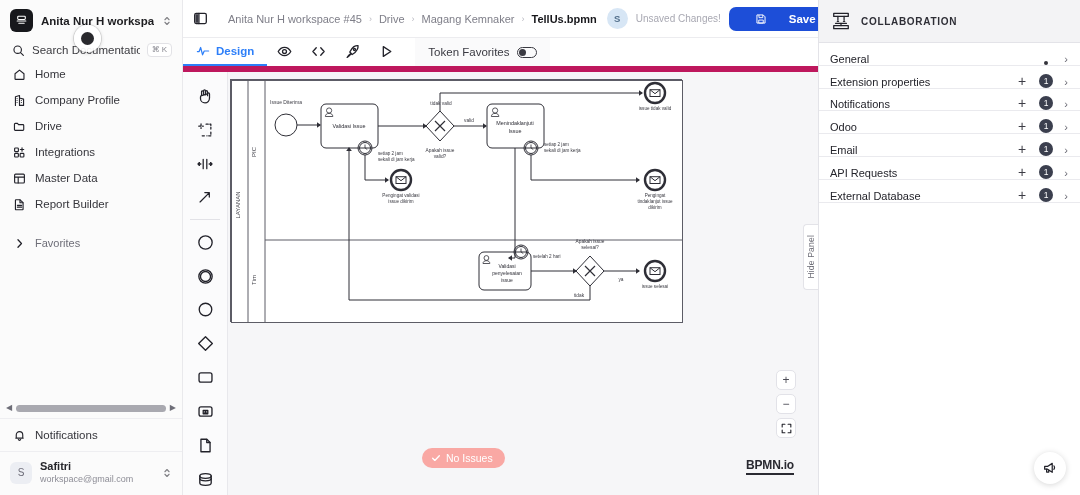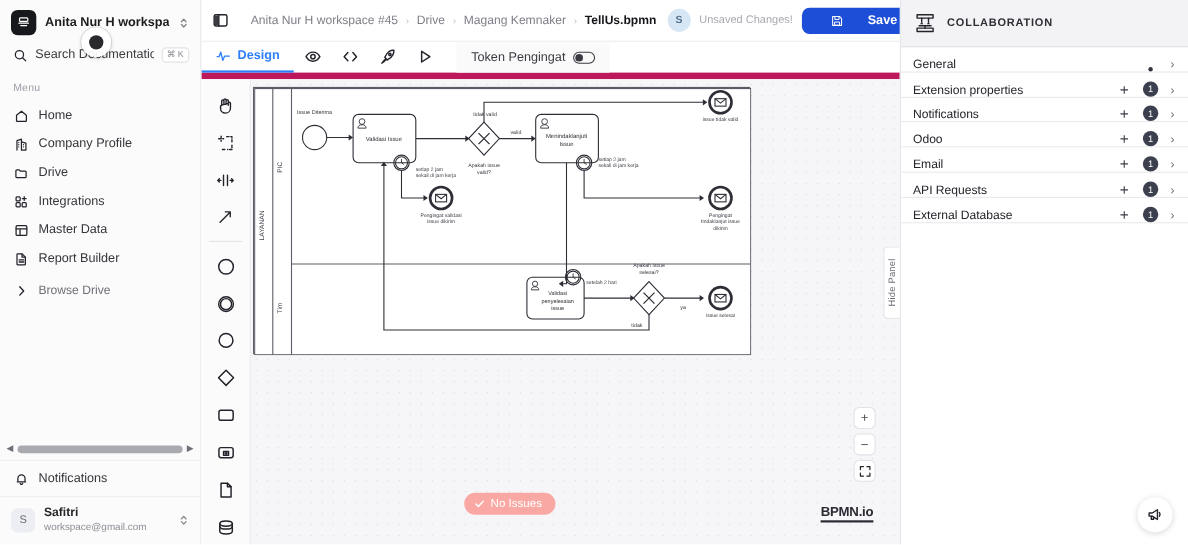--- a/index.html
+++ b/index.html
@@ -245,21 +245,20 @@
       <span class="search-label">Search Documentation...</span>
       <span class="kbd">
         <span>⌘</span>
           <span>K</span>
       </span>
       <div class="cursor-dot">
           <i></i>
         </div>
     </div>
 
-    <div class="menu-cap">Menu</div>
 
     <div class="nav-item">
       <span class="nav-ico">
           <svg width="13" height="13" viewBox="0 0 16 16">
             <path d="M2.5 7L8 2.6 13.5 7v6.2a.8.8 0 01-.8.8H3.3a.8.8 0 01-.8-.8z" class="bi" stroke="#4a4a52"></path>
           </svg>
         </span>
       <span>Home</span>
     </div>
     <div class="nav-item">
@@ -302,27 +301,27 @@
     <div class="nav-item">
       <span class="nav-ico">
           <svg width="13" height="13" viewBox="0 0 16 16">
             <path d="M3.6 2.2h5.1l3.7 3.6v8a.6.6 0 01-.6.6H3.6a.6.6 0 01-.6-.6V2.8a.6.6 0 01.6-.6z" class="bi" stroke="#4a4a52"></path>
             <path d="M8.6 2.3v3.5h3.6M5.4 9h5.2M5.4 11.3h5.2" class="bi" stroke="#4a4a52" stroke-width="1.2"></path>
           </svg>
         </span>
       <span>Report Builder</span>
     </div>
 
-    <div class="grp-item">
+    <div class="grp-item" style="margin-top:10px">
       <span class="nav-ico">
           <svg width="9" height="11" viewBox="0 0 10 12">
             <path d="M3.3 1.8L7.2 6l-3.9 4.2" class="bi" stroke="#6e6e78" stroke-width="1.25"></path>
           </svg>
         </span>
-      <span>Browse Drive</span>
+      <span>Favorites</span>
     </div>
 
     <div class="sb-spacer"></div>
 
     <div class="hscroll">
       <span class="ar">◀</span>
       <span class="bar"></span>
       <span class="ar">▶</span>
     </div>
 
@@ -412,21 +411,21 @@
             <path d="M6.2 10.2C4 12 2.3 14.3 2.3 14.3s2.4-1.6 4.2-3.8M9.5 2.8c2.5-1.3 4.4-1 4.4-1s.3 1.9-1 4.4c-1.2 2.4-3.3 4-5.2 5L5.1 8.6c1-1.9 2.2-4.2 4.4-5.8z" class="bi" stroke="#33333b" stroke-width="1.2"></path>
             <circle cx="10.1" cy="5.8" r="1.1" class="bi" stroke="#33333b" stroke-width="1.1"></circle>
           </svg>
       </div>
       <div class="tool-ico">
         <svg width="15" height="15" viewBox="0 0 16 16">
             <path d="M4.6 2.8l8 5.2-8 5.2z" class="bi" stroke="#33333b" stroke-width="1.2"></path>
           </svg>
       </div>
       <div class="tok-sim">
-        <span>Token Pengingat</span>
+        <span>Token Favorites</span>
         <span class="tog"></span>
       </div>
     </div>
 
     <div class="canvas-wrap">
 
       <div class="palette">
         <div class="pal-btn">
             <svg width="18" height="18" viewBox="0 0 20 20">
               <path d="M6.2 9.6V5.3a1.1 1.1 0 012.2 0v3.6m0-.2V4.3a1.1 1.1 0 012.2 0v4.4m0 0V5.2a1.1 1.1 0 012.2 0v4.5m0-2a1.1 1.1 0 012.2 0v4.6c0 3-2.2 5.3-5 5.3s-5-2.1-5-4.6V11c0-.9.4-1.4 1.2-1.4z" class="bi" stroke="#3b3b44" stroke-width="1.1"></path>

